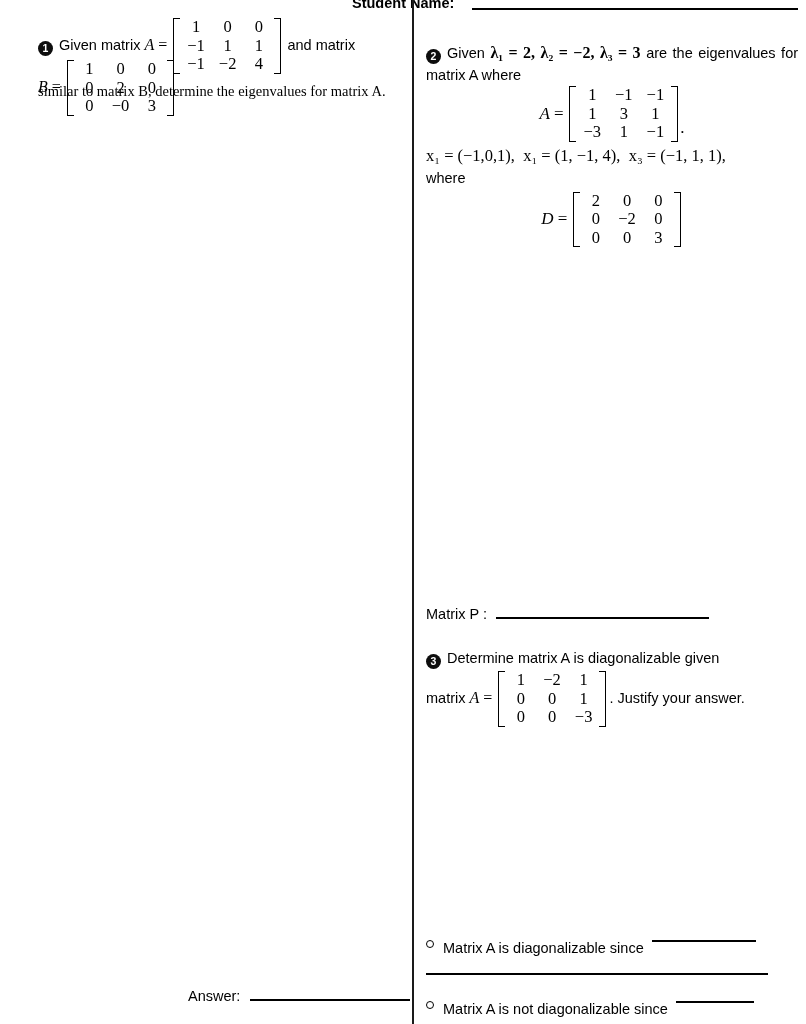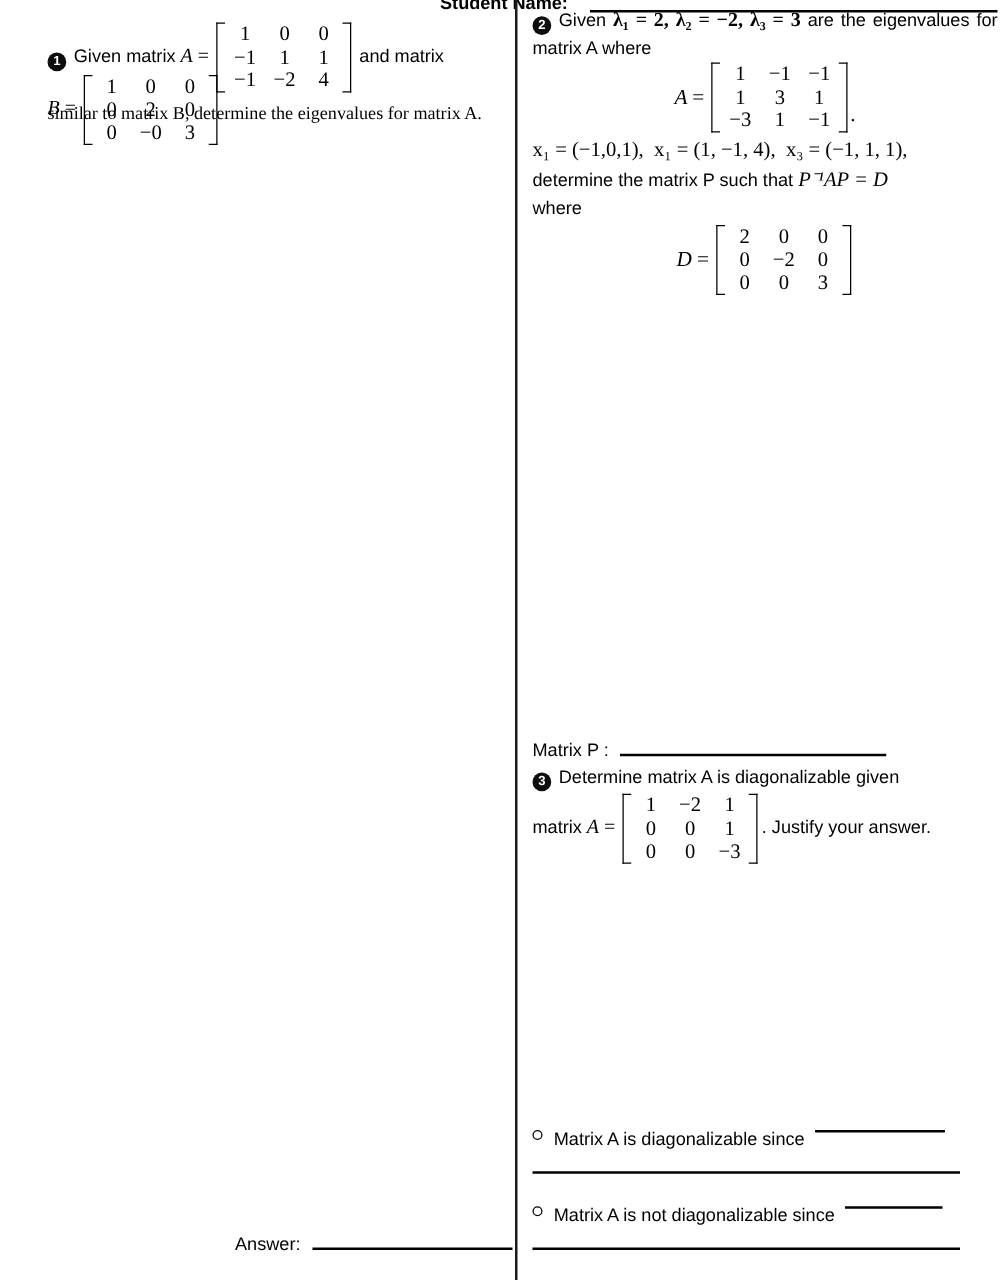--- a/index.html
+++ b/index.html
@@ -67,20 +67,21 @@
   }
   .col-left {
     left: 0px;
     width: 408px;
     height: 1024px;
   }
   .col-right {
     left: 416px;
     width: 390px;
     height: 988px;
+    margin-top: 36px;
   }
 
   
   .q-block {
     position: absolute;
     line-height: 1.42;
   }
   .q1 { left: 38px; top: 18px; width: 362px; }
   .q2 { left: 10px; top: 6px;  width: 372px; }
   .q3 { left: 10px; top: 612px; width: 372px; }
@@ -347,24 +348,20 @@
         <span class="eq-trail">.</span>
       </div>
 
 
       <div style="margin-top:1px; font-family:'Liberation Serif',serif; font-size:16.5px;">
         <span class="nowrap">x₁ = (−1,0,1),</span>&nbsp;
         <span class="nowrap">x₁ = (1, −1, 4),</span>&nbsp;
         <span class="nowrap">x₃ = (−1, 1, 1),</span>
       </div>
 
-      <div class="justified" style="margin-top:1px;">
-        <span>determine the matrix P such that</span>
-        <span class="nowrap" style="font-family:'Liberation Serif',serif; font-style:italic; font-size:16.5px;">P⁻¹AP = D</span>
-      </div>
 
       <div style="margin-top:1px;">where</div>
 
       <div class="eq-line" style="margin-top:3px;">
         <span class="eq-lead"><span>D</span> <span style="font-style:normal;">=</span></span>
         <span class="matrix-inline">
           <span class="bracket"></span>
           <table class="mat">
             <tbody>
                 <tr>
@@ -382,21 +379,21 @@
               <td>0</td>
               <td>3</td>
             </tr>
           </tbody>
             </table>
           <span class="bracket right"></span>
         </span>
       </div>
     </div>
 
-    <div class="fill-row" style="left:10px; top:593px;">
+    <div class="fill-row" style="left:10px; top:570px;">
       <span class="fill-label">Matrix P :</span>
       <span class="rule" style="width:213px; margin-left:9px;"></span>
     </div>
 
     <div class="q-block q3">
       <div class="justified">
         <span class="num-badge">3</span><span>Determine matrix A is diagonalizable given</span>
       </div>
       <div style="display:flex; align-items:center; margin-top:2px;">
         <span style="font-size:14.5px; margin-right:4px;">matrix</span>

